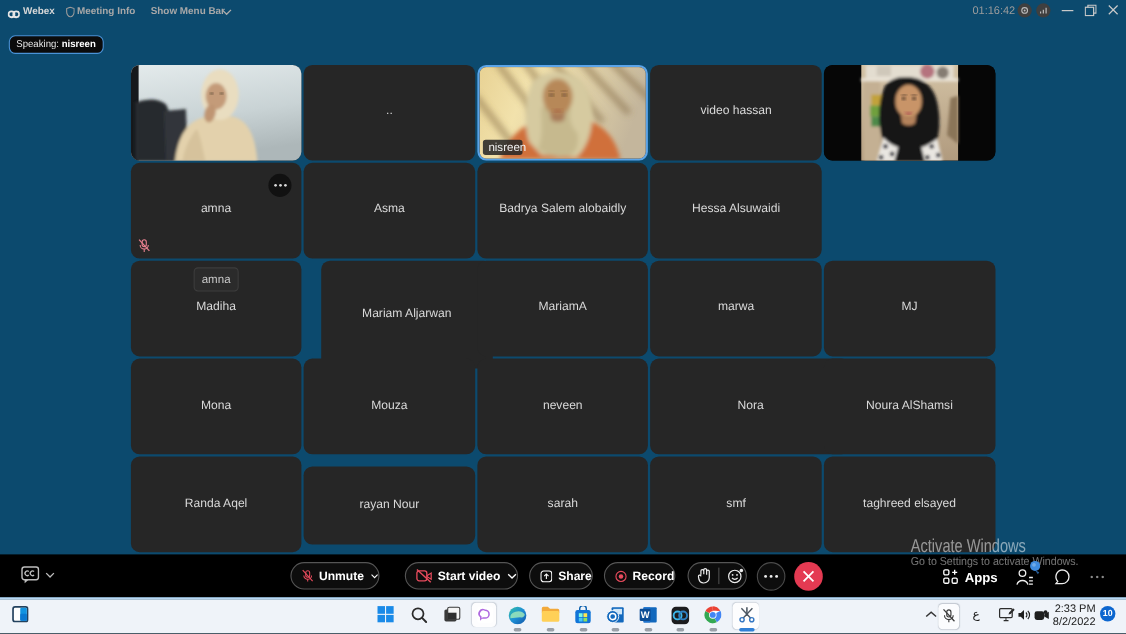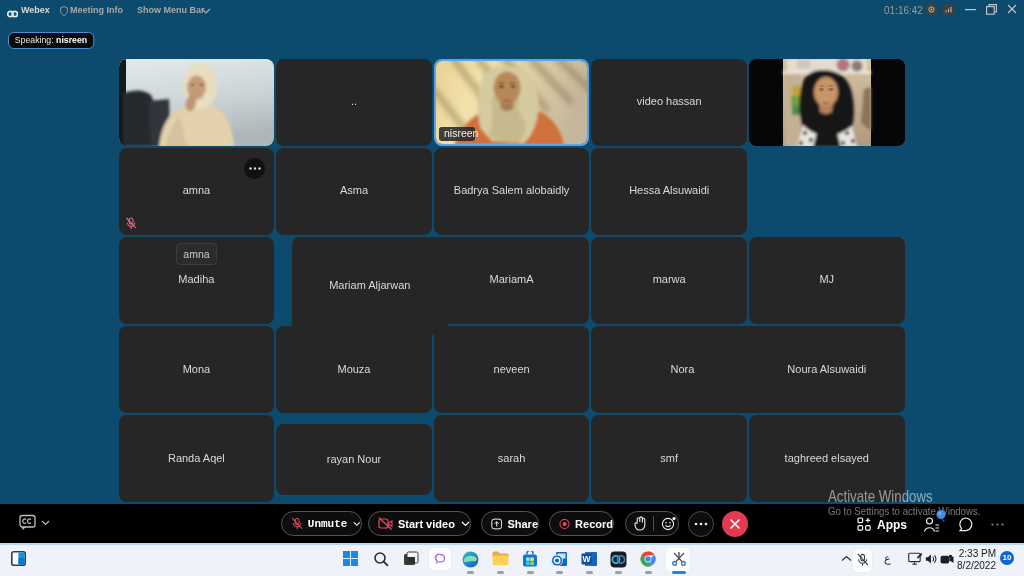--- a/index.html
+++ b/index.html
@@ -253,21 +253,21 @@
       <div class="tile" id="t31" style="left: 276.2px; top: 326.1px; width: 155.6px; height: 87.2px;">
         <span class="nm">Mouza</span>
       </div>
       <div class="tile" id="t32" style="left: 433.8px; top: 326.1px; width: 155.6px; height: 87.2px;">
         <span class="nm">neveen</span>
       </div>
       <div class="tile" id="t33" style="left: 591.4px; top: 326.1px; width: 182px; height: 87.2px;">
         <span class="nm">Nora</span>
       </div>
       <div class="tile" id="t34" style="left: 749px; top: 326.1px; width: 155.6px; height: 87.2px;">
-        <span class="nm">Noura Alsuwaidi</span>
+        <span class="nm">Noura AlShamsi</span>
       </div>
       <div class="tile" id="t40" style="left: 118.6px; top: 415.3px; width: 155.6px; height: 87.2px;">
         <span class="nm">Randa Aqel</span>
       </div>
       <div class="tile" id="t41" style="left: 276.2px; top: 424px; width: 155.6px; height: 71px;">
         <span class="nm">rayan Nour</span>
       </div>
       <div class="tile" id="t42" style="left: 433.8px; top: 415.3px; width: 155.6px; height: 87.2px;">
         <span class="nm">sarah</span>
       </div>
@@ -284,21 +284,21 @@
 
     <svg style="position:absolute;left:19px;top:10px" width="17" height="17" viewBox="0 0 17 17">
       <rect x="1" y="1.5" width="15" height="11.5" rx="2.2" fill="none" stroke="#bdbdbd" stroke-width="1.3"></rect>
       <path d="M3.4 13 L3.4 16.2 L7 13" fill="#bdbdbd"></path>
       <path d="M7.2 5.6 a2.1 2.1 0 1 0 0 3.2 M12 5.6 a2.1 2.1 0 1 0 0 3.2" fill="none" stroke="#bdbdbd" stroke-width="1.2"></path>
     </svg>
     <svg style="position:absolute;left:41px;top:16px" width="9" height="6" viewBox="0 0 9 6">
       <path d="M1 1 L4.5 4.5 L8 1" fill="none" stroke="#bdbdbd" stroke-width="1.2"></path>
     </svg>
 
-    <div class="pill" style="left:281px;width:81px;font-family:Liberation Mono, monospace;">
+    <div class="pill" style="left:264px;width:81px;">
       <svg style="margin-left:9px" width="14" height="15" viewBox="0 0 14 15">
         <rect x="5" y="1.5" width="4.6" height="7.5" rx="2.3" fill="none" stroke="#e84b5d" stroke-width="1.2"></rect>
         <path d="M2.8 7 a4.5 4.5 0 0 0 9 0 M7.3 11.5 V14" fill="none" stroke="#e84b5d" stroke-width="1.2"></path>
         <path d="M1.5 1 L13 13.5" stroke="#e84b5d" stroke-width="1.3"></path>
       </svg>
       <span style="margin-left:5px">Unmute</span>
       <svg style="margin-left:6px" width="9" height="6" viewBox="0 0 9 6">
           <path d="M1 1 L4.5 4.5 L8 1" fill="none" stroke="#fff" stroke-width="1.2"></path>
         </svg>
     </div>

